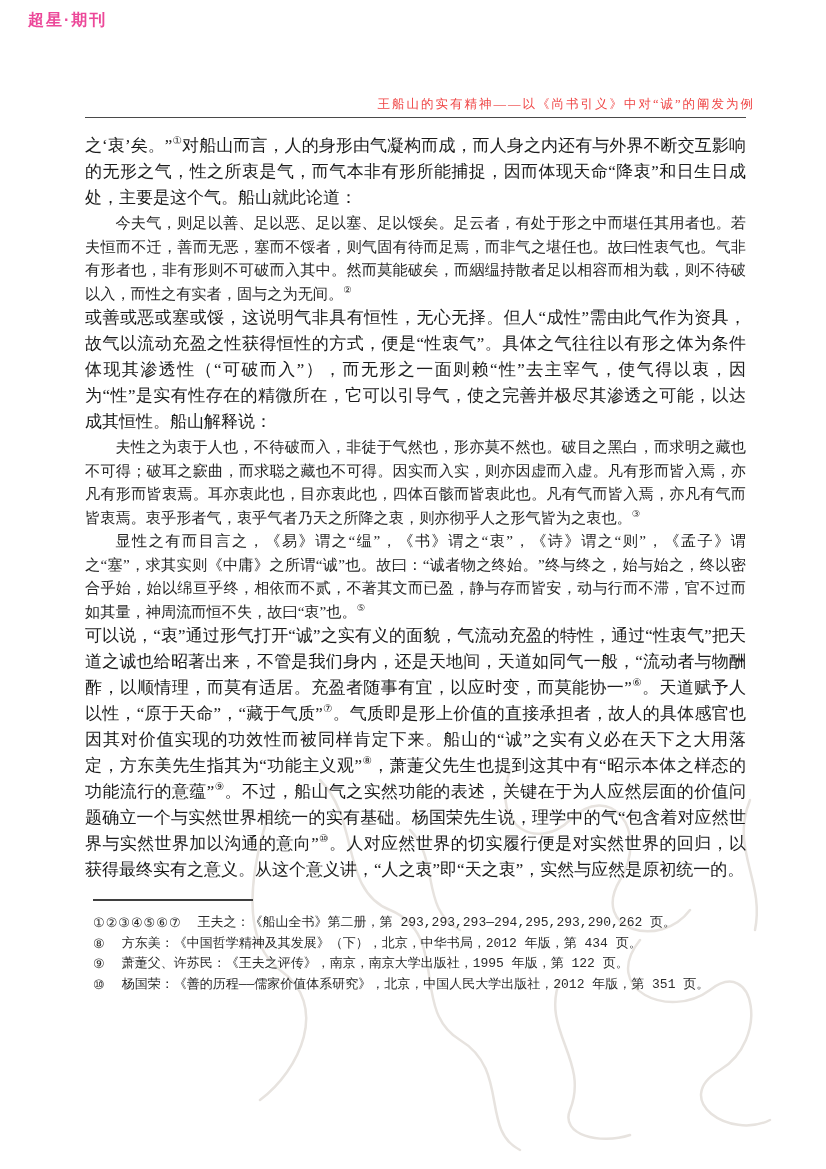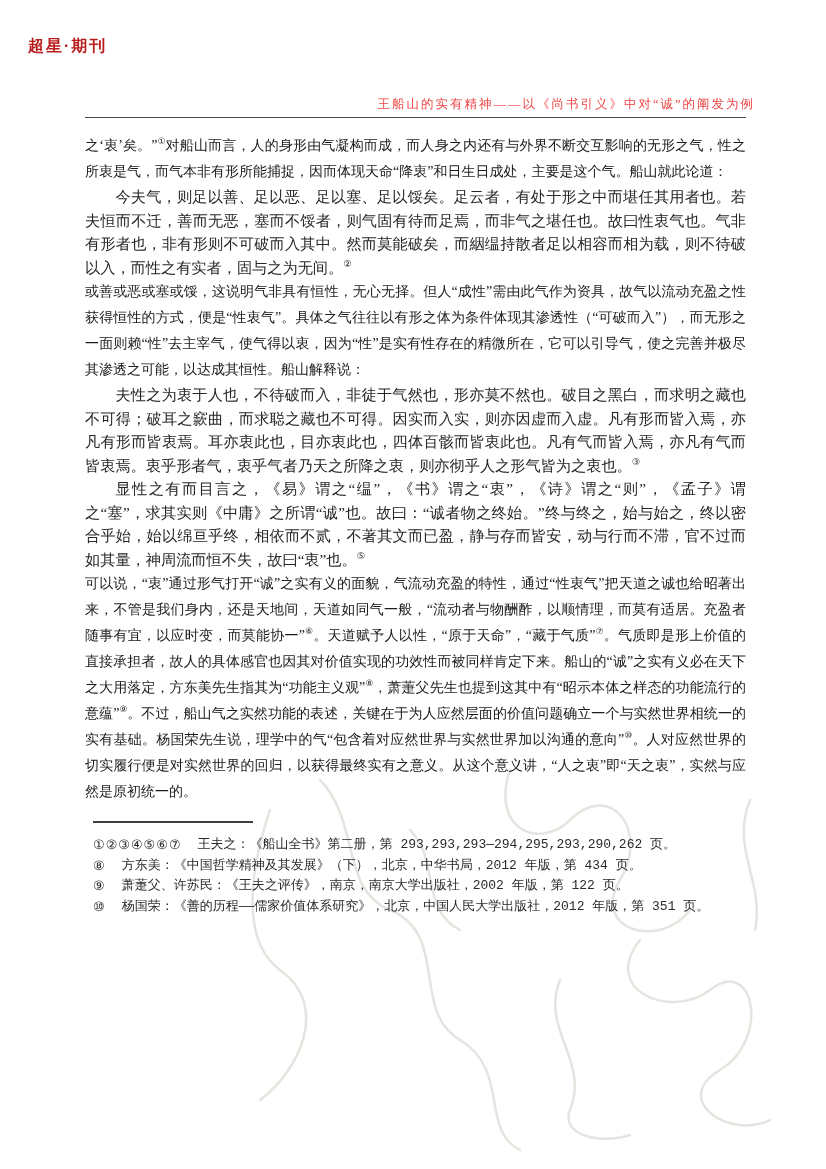--- a/index.html
+++ b/index.html
@@ -8,40 +8,40 @@
     width:826px;height:1169px;
     margin:0 auto;
     background:#ffffff;
     overflow:hidden;
     font-family:"Liberation Serif","DejaVu Serif",serif;
     color:#1c1c1c;
   }
   .brand-logo{
     position:absolute;left:28px;top:10px;
     font-family:"Liberation Sans","DejaVu Sans",sans-serif;
-    font-size:16px;font-weight:bold;color:#b91c1c;letter-spacing:2px;margin-top:26px;
+    font-size:16px;font-weight:bold;color:#ec4899;letter-spacing:2px;
   }
   .running-title{
     position:absolute;left:94px;top:96px;width:661px;
     text-align:right;
     font-size:12.5px;color:#ef4444;letter-spacing:2px;
   }
   .head-rule{
     position:absolute;left:85px;top:117px;width:661px;height:1px;
     background:#4a4a4a;
   }
   .content{
     position:relative;
     margin:133px 80px 0 85px;
     width:661px;
     z-index:2;
   }
   .content p{margin:0;padding:0;text-align:justify;}
   p.body{
-    font-size:14px;line-height:26px;color:#1b1b1b;
+    font-size:17px;line-height:26px;color:#1b1b1b;
     text-indent:0;
     font-family:Liberation Serif, serif;
   }
   p.quote{
     font-size:15.2px;line-height:23.5px;color:#262626;
     text-indent:2em;
   }
   sup{font-size:0.62em;vertical-align:super;line-height:0;}
   .footnotes{
     position:relative;
@@ -95,21 +95,21 @@
         <div class="fn-row">
           <span class="fn-marker">①②③④⑤⑥⑦</span>
           <span class="fn-text">王夫之：《船山全书》第二册，第 293,293,293—294,295,293,290,262 页。</span>
         </div>
         <div class="fn-row">
           <span class="fn-marker">⑧</span>
           <span class="fn-text">方东美：《中国哲学精神及其发展》（下），北京，中华书局，2012 年版，第 434 页。</span>
         </div>
         <div class="fn-row">
           <span class="fn-marker">⑨</span>
-          <span class="fn-text">萧萐父、许苏民：《王夫之评传》，南京，南京大学出版社，2002 年版，第 122 页。</span>
+          <span class="fn-text">萧萐父、许苏民：《王夫之评传》，南京，南京大学出版社，1995 年版，第 122 页。</span>
         </div>
         <div class="fn-row">
           <span class="fn-marker">⑩</span>
           <span class="fn-text">杨国荣：《善的历程——儒家价值体系研究》，北京，中国人民大学出版社，2012 年版，第 351 页。</span>
         </div>
       </div>
   </div>
 
 </div>
 

